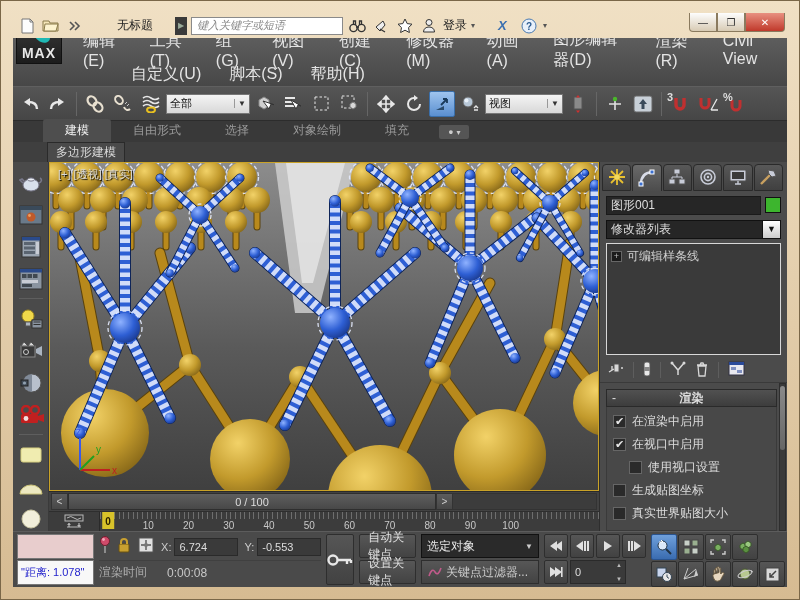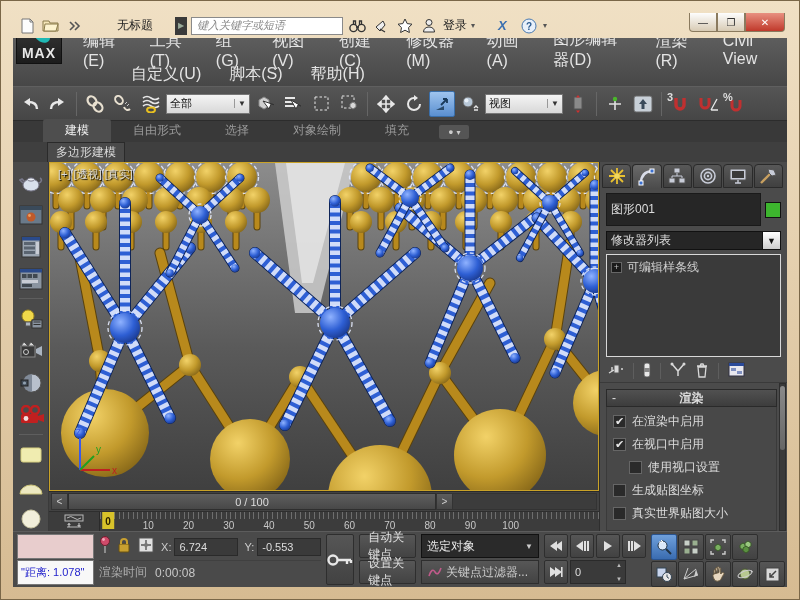--- a/index.html
+++ b/index.html
@@ -72,21 +72,21 @@
   .ruler { flex:1; position:relative; background:repeating-linear-gradient(90deg,#6e6e6e 0 1px,transparent 1px 4.65px); background-size:100% 7px; background-repeat:no-repeat; border-left:1px solid #2a2a2a; }
   .tick { position:absolute; top:8px; transform:translateX(-50%); font-size:10px; color:#c8c8c8; }
   .tick.current { background:#d8c22a; color:#2a2000; top:0; padding:4px 3px 2px 3px; font-weight:bold; }
 
   
   .rpanel { width:188px; background:#4b4b4b; border-left:1px solid #2e2e2e; display:flex; flex-direction:column; font-size:12px; position:relative; }
   .cptabs { display:flex; height:30px; padding:2px 4px 0 2px; gap:1px; }
   .cptab { flex:1; background:linear-gradient(#585858,#404040); border:1px solid #2a2a2a; border-radius:4px 4px 0 0; display:flex; align-items:center; justify-content:center; }
   .cptab.active { background:linear-gradient(#6a6a6a,#4c4c4c); border-bottom:none; }
   .namerow { display:flex; gap:4px; padding:5px 6px 4px 6px; align-items:center; }
-  .namefield { flex:1; height:33px; background:#262626; border:1px solid #1a1a1a; color:#ddd; font-size:12px; padding:0 4px; display:flex; align-items:center; }
+  .namefield { flex:1; height:19px; background:#262626; border:1px solid #1a1a1a; color:#ddd; font-size:12px; padding:0 4px; display:flex; align-items:center; }
   .colorswatch { width:16px; height:16px; background:#3db52e; border:1px solid #111; }
   .modlist { display:flex; margin:1px 6px 4px 6px; height:20px; }
   .modlist .val { flex:1; background:#262626; border:1px solid #111; color:#ddd; display:flex; align-items:center; padding:0 4px; }
   .modlist .btn { width:18px; background:linear-gradient(#fff,#ccc); border:1px solid #111; border-left:none; color:#111; font-size:9px; display:flex; align-items:center; justify-content:center; }
   .stack { margin:0 6px; height:118px; background:#3a3a3a; border:1px solid #d8d8d8; padding:2px; }
   .stackitem { display:flex; align-items:center; gap:5px; color:#d0d0d0; padding:2px 2px; }
   .expbox { width:11px; height:11px; background:#1a1a1a; border:1px solid #666; color:#bbb; font-size:9px; line-height:9px; text-align:center; }
   .stacktools { display:flex; align-items:center; height:26px; padding:0 8px; gap:9px; border-bottom:1px solid #3a3a3a; margin-top:3px; }
   .stsep { width:1px; height:16px; background:#333; border-right:1px solid #5e5e5e; }
   .rollwrap { flex:1; padding:6px 10px 0 6px; position:relative; }
@@ -100,21 +100,21 @@
 
   
   .statusbar { height:56px; background:#4a4a4a; border-top:1px solid #5c5c5c; display:flex; align-items:stretch; padding:2px 2px 2px 4px; gap:5px; }
   .listener { width:106px; display:flex; flex-direction:column; gap:1px; }
   .listener .pink { flex:1; background:#e8cdcd; border:1px solid #777; }
   .listener .white { flex:1; background:#f8f8f8; border:1px solid #777; color:#2222cc; font-size:11px; display:flex; align-items:center; padding:0 3px; white-space:nowrap; overflow:hidden; }
   .midcol { display:flex; flex-direction:column; flex:0 0 auto; }
   .midrow1 { display:flex; align-items:center; gap:6px; height:26px; }
   .coord { display:flex; align-items:center; gap:3px; color:#ccc; font-size:11px; }
   .coordfield { width:64px; height:18px; background:#3a3a3a; border:1px solid #2a2a2a; color:#ddd; font-size:11px; display:flex; align-items:center; padding:0 4px; }
-  .promptrow { display:flex; align-items:center; gap:8px; height:24px; color:#aaa; font-size:12px; border-top:1px solid #404040; }
+  .promptrow { display:flex; align-items:center; gap:20px; height:24px; color:#aaa; font-size:12px; border-top:1px solid #404040; }
   .keybtn { width:34px; background:linear-gradient(#565656,#424242); border:1px solid #2e2e2e; display:flex; align-items:center; justify-content:center; border-radius:2px; }
   .stackbtns { display:flex; flex-direction:column; gap:2px; }
   .sbtn { height:24px; background:linear-gradient(#575757,#434343); border:1px solid #2e2e2e; color:#e0e0e0; font-size:12px; display:flex; align-items:center; justify-content:center; padding:0 8px; border-radius:2px; }
   .seldrop { height:24px; background:#2a2a2a; border:1px solid #111; color:#e8e8e8; font-size:12px; display:flex; align-items:center; padding:0 5px; gap:6px; width:118px; }
   .seldrop .arr { margin-left:auto; font-size:8px; color:#ccc; }
   .kfbtn { height:24px; background:linear-gradient(#575757,#434343); border:1px solid #2e2e2e; color:#ccc; font-size:12px; display:flex; align-items:center; gap:4px; padding:0 6px; width:118px; }
   .playcol { display:flex; flex-direction:column; gap:2px; }
   .prow { display:flex; gap:2px; }
   .pbtn { width:24px; height:24px; background:linear-gradient(#565656,#424242); border:1px solid #2e2e2e; display:flex; align-items:center; justify-content:center; border-radius:2px; }
   .framefield { width:56px; height:24px; background:#3a3a3a; border:1px solid #2a2a2a; color:#ddd; font-size:11px; display:flex; align-items:center; padding:0 4px; position:relative; }

